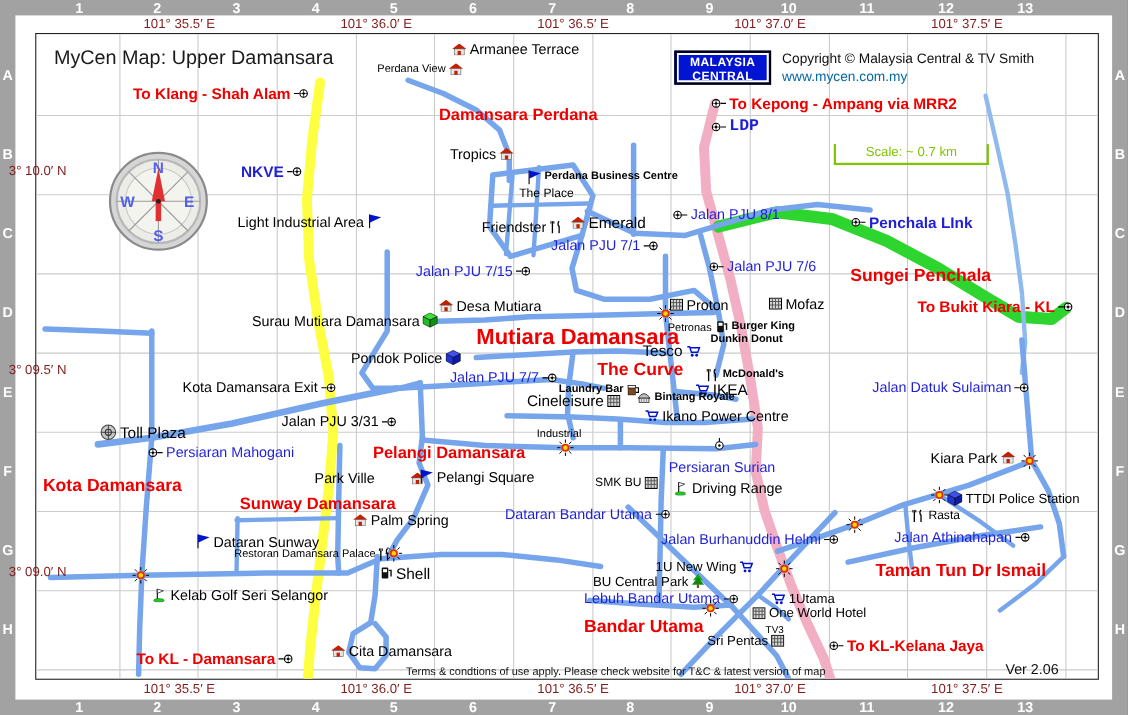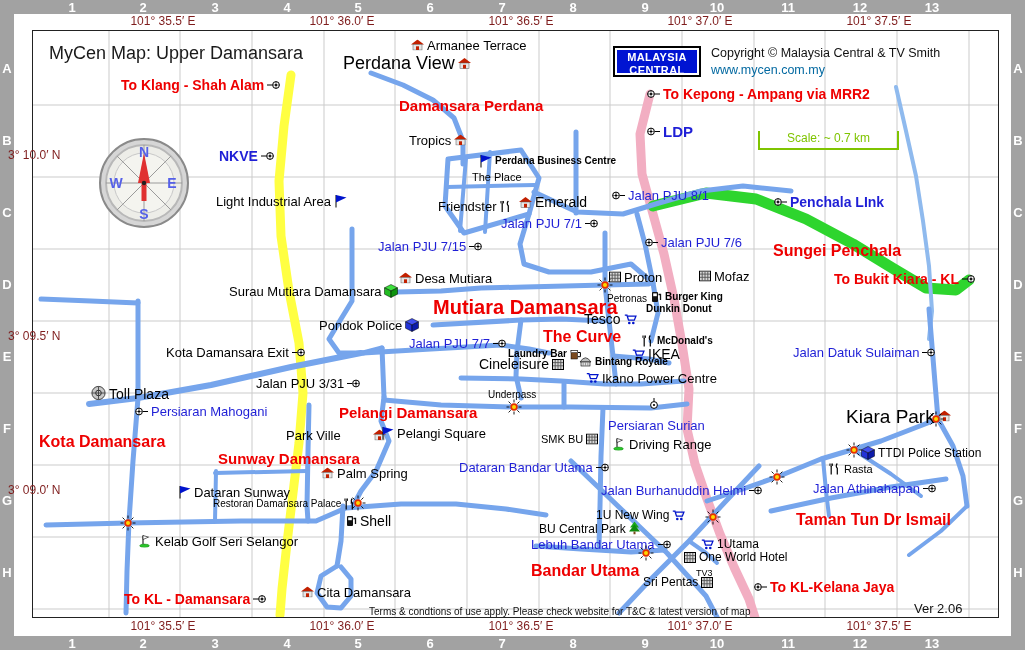--- a/index.html
+++ b/index.html
@@ -237,21 +237,21 @@
             <span>NKVE</span>
             <span class="ic">
               <svg width="14" height="10">
                 <line x1="0" y1="5" x2="5" y2="5" stroke="#000"></line>
                 <circle cx="9" cy="5" r="3.4" fill="#fff" stroke="#000"></circle>
                 <path d="M9 1.6v6.8M5.6 5h6.8" stroke="#000" stroke-width="0.6"></path>
                 <circle cx="9" cy="5" r="1.1" fill="#000"></circle>
               </svg>
             </span>
           </div>
-          <div class="lbl c-blue b" style="left: 645px; top: 130px; font-size: 15px;">
+          <div class="lbl c-blue b" style="left: 645px; top: 114px; font-size: 15px; font-family: Liberation Mono, monospace;">
             <span class="ic">
               <svg width="14" height="10">
                 <line x1="9" y1="5" x2="14" y2="5" stroke="#000"></line>
                 <circle cx="5" cy="5" r="3.4" fill="#fff" stroke="#000"></circle>
                 <path d="M5 1.6v6.8M1.6 5h6.8" stroke="#000" stroke-width="0.6"></path>
                 <circle cx="5" cy="5" r="1.1" fill="#000"></circle>
               </svg>
             </span>
             <span>LDP</span>
           </div>
@@ -393,21 +393,21 @@
           <div class="lbl c-black" style="left: 410px; top: 44px; font-size: 13px;">
             <span class="ic">
               <svg width="13" height="11">
                 <polygon points="6.5,0 13,5 0,5" fill="#C22000"></polygon>
                 <rect x="2" y="5" width="9" height="5.5" fill="#E6E6E6" stroke="#555" stroke-width="0.5"></rect>
                 <rect x="5" y="6.8" width="3" height="3.7" fill="#C22000"></rect>
               </svg>
             </span>
             <span>Armanee Terrace</span>
           </div>
-          <div class="lbl c-black" style="left: 342px; top: 62px; font-size: 18px; text-align: center;">
+          <div class="lbl c-black" style="left: 342px; top: 62px; font-size: 10px; text-align: center;">
             <span>Perdana View</span>
             <span class="ic">
               <svg width="13" height="11">
                 <polygon points="6.5,0 13,5 0,5" fill="#C22000"></polygon>
                 <rect x="2" y="5" width="9" height="5.5" fill="#E6E6E6" stroke="#555" stroke-width="0.5"></rect>
                 <rect x="5" y="6.8" width="3" height="3.7" fill="#C22000"></rect>
               </svg>
             </span>
           </div>
           <div class="lbl c-black" style="left: 408px; top: 139px; font-size: 13px;">
@@ -589,21 +589,21 @@
             <span class="ic">
               <svg width="13" height="11">
                 <path d="M0.8 1.2h2.2l1.5 5h5.8l1.6-4H4" fill="none" stroke="#0013CC" stroke-width="1.3"></path>
                 <circle cx="5.3" cy="9" r="1.3" fill="#0013CC"></circle>
                 <circle cx="9.3" cy="9" r="1.3" fill="#0013CC"></circle>
               </svg>
             </span>
             <span>Ikano Power Centre</span>
           </div>
           <div class="lbl c-black" style="left: 487px; top: 394px; font-size: 10px;">
-            <span>Underpass</span>
+            <span>Industrial</span>
           </div>
           <div class="lbl c-black" style="left: 165px; top: 351px; font-size: 13px;">
             <span>Kota Damansara Exit</span>
             <span class="ic">
               <svg width="14" height="10">
                 <line x1="0" y1="5" x2="5" y2="5" stroke="#000"></line>
                 <circle cx="9" cy="5" r="3.4" fill="#fff" stroke="#000"></circle>
                 <path d="M9 1.6v6.8M5.6 5h6.8" stroke="#000" stroke-width="0.6"></path>
                 <circle cx="9" cy="5" r="1.1" fill="#000"></circle>
               </svg>
@@ -762,21 +762,21 @@
           </div>
           <div class="lbl c-black" style="left: 642px; top: 581px; font-size: 12px;">
             <span>Sri Pentas</span>
             <span class="ic">
               <svg width="12" height="11">
                 <rect x="0.5" y="0.5" width="11" height="10" fill="#D8D8D8" stroke="#000"></rect>
                 <path d="M3.2 1v9M6 1v9M8.8 1v9M1 3.6h10M1 6.8h10" stroke="#555" stroke-width="0.9"></path>
               </svg>
             </span>
           </div>
-          <div class="lbl c-black" style="left: 845px; top: 415px; font-size: 19px;">
+          <div class="lbl c-black" style="left: 845px; top: 415px; font-size: 13px;">
             <span>Kiara Park</span>
             <span class="ic">
               <svg width="13" height="11">
                 <polygon points="6.5,0 13,5 0,5" fill="#C22000"></polygon>
                 <rect x="2" y="5" width="9" height="5.5" fill="#E6E6E6" stroke="#555" stroke-width="0.5"></rect>
                 <rect x="5" y="6.8" width="3" height="3.7" fill="#C22000"></rect>
               </svg>
             </span>
           </div>
           <div class="lbl c-black" style="left: 860px; top: 452px; font-size: 12px;">
@@ -974,21 +974,21 @@
       <div class="geo lon" style="left: 342px; top: 21px;">101° 36.0′ E</div>
       <div class="geo lon" style="left: 342px; top: 626px;">101° 36.0′ E</div>
       <div class="geo lon" style="left: 521px; top: 21px;">101° 36.5′ E</div>
       <div class="geo lon" style="left: 521px; top: 626px;">101° 36.5′ E</div>
       <div class="geo lon" style="left: 700px; top: 21px;">101° 37.0′ E</div>
       <div class="geo lon" style="left: 700px; top: 626px;">101° 37.0′ E</div>
       <div class="geo lon" style="left: 879px; top: 21px;">101° 37.5′ E</div>
       <div class="geo lon" style="left: 879px; top: 626px;">101° 37.5′ E</div>
       <div class="geo lat" style="left: 8px; top: 155px;">3° 10.0′ N</div>
       <div class="geo lat" style="left: 8px; top: 336px; text-align: right;">3° 09.5′ N</div>
-      <div class="geo lat" style="left: 8px; top: 490px;">3° 09.0′ N</div>
+      <div class="geo lat" style="left: 8px; top: 520px;">3° 09.0′ N</div>
     </div>
   <div id="framelabels">
       <div class="gridnum" style="left: 72px; top: 7px;">1</div>
       <div class="gridnum" style="left: 72px; top: 643px;">1</div>
       <div class="gridnum" style="left: 143px; top: 7px;">2</div>
       <div class="gridnum" style="left: 143px; top: 643px;">2</div>
       <div class="gridnum" style="left: 215px; top: 7px;">3</div>
       <div class="gridnum" style="left: 215px; top: 643px;">3</div>
       <div class="gridnum" style="left: 287px; top: 7px;">4</div>
       <div class="gridnum" style="left: 287px; top: 643px;">4</div>

